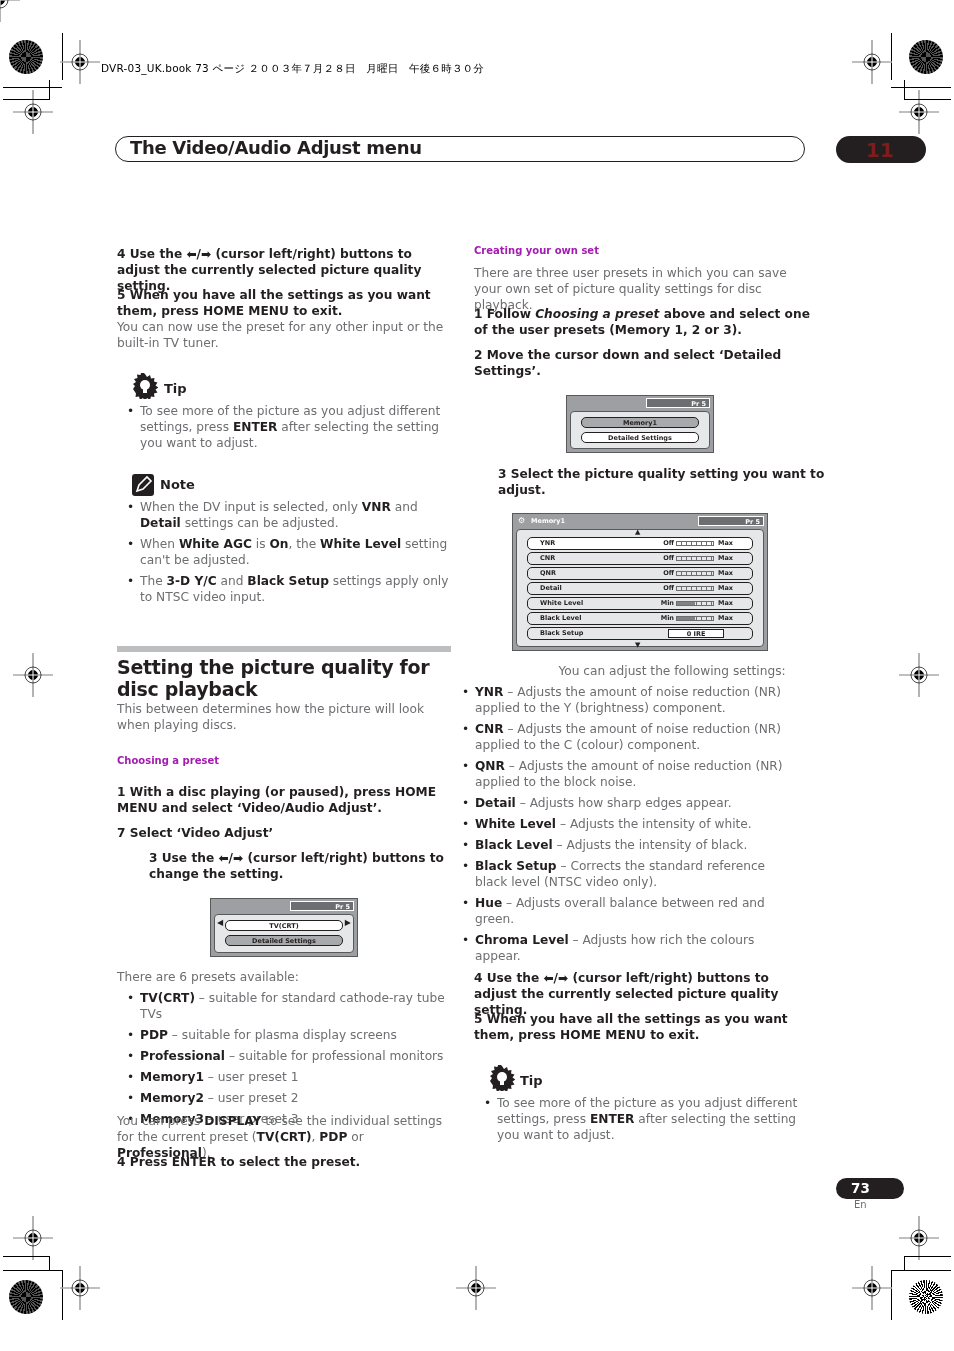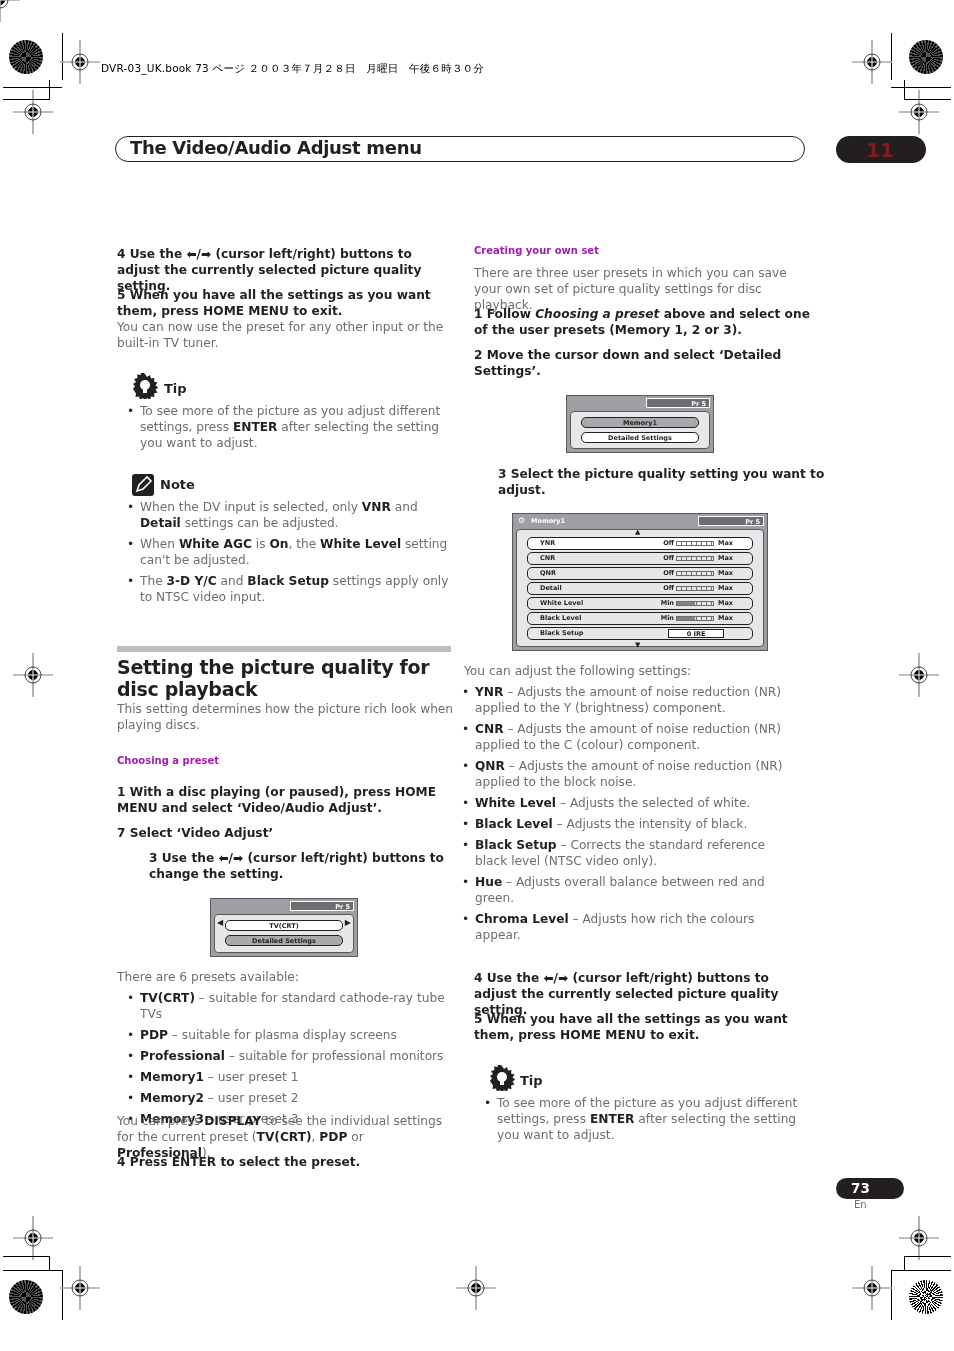--- a/index.html
+++ b/index.html
@@ -143,21 +143,21 @@
 </div>
 <div class="abs lbl" style="left:160px;top:477px;">Note</div>
 <ul class="abs bl" id="note-list" style="left:117px;top:499px;width:340px;">
     <li>When the DV input is selected, only <b>VNR</b> and <b>Detail</b> settings can be adjusted.</li>
     <li>When <b>White AGC</b> is <b>On</b>, the <b>White Level</b> setting can't be adjusted.</li>
     <li>The <b>3-D Y/C</b> and <b>Black Setup</b> settings apply only to NTSC video input.</li>
   </ul>
 
 <div class="abs sect-bar"></div>
 <div class="abs h2" style="left:117px;top:656px;width:340px;">Setting the picture quality for disc playback</div>
-<div class="abs body" style="left:117px;top:701px;width:340px;">This setting determines how the picture rich look when playing discs.</div>
+<div class="abs body" style="left:117px;top:701px;width:340px;">This between determines how the picture will look when playing discs.</div>
 
 <div class="abs h3" style="left:117px;top:755px;">Choosing a preset</div>
 <div class="abs step" style="left:117px;top:784px;width:340px;">1    With a disc playing (or paused), press HOME MENU and select ‘Video/Audio Adjust’.</div>
 <div class="abs step" style="left:117px;top:825px;width:340px;">7    Select ‘Video Adjust’</div>
 <div class="abs step" style="left:117px;top:850px;width:340px;margin-left:32px;">3    Use the ⬅/➡ (cursor left/right) buttons to change the setting.</div>
 
 <div class="abs osd" style="left:210px;top:898px;width:148px;height:59px;">
   <div class="osd-pr" style="width:64px;">Pr 5</div>
   <div class="osd-inner" style="top:15px;">
     <span class="abs" style="left:2px;top:3px;font-size:8px;">◀</span>
@@ -249,26 +249,27 @@
         </span>
         <span class="mx">Max</span>
       </div>
       <div class="osd-row" style="top: 97px;">
         <span class="nm">Black Setup</span>
         <span class="ire">0 IRE</span>
       </div>
     </div>
 </div>
 
-<div class="abs body" style="left:464px;top:663px;width:340px;">You can adjust the following settings:</div>
+<div class="abs body" style="left:502px;top:663px;width:340px;text-align:center;">You can adjust the following settings:</div>
 <ul class="abs bl" id="settings-list" style="left:452px;top:684px;width:340px;">
     <li><b>YNR</b><span> – Adjusts the amount of noise reduction (NR) applied to the Y (brightness) component.</span></li>
     <li><b>CNR</b><span> – Adjusts the amount of noise reduction (NR) applied to the C (colour) component.</span></li>
     <li><b>QNR</b><span> – Adjusts the amount of noise reduction (NR) applied to the block noise.</span></li>
-    <li><b>White Level</b><span> – Adjusts the selected of white.</span></li>
+    <li><b>Detail</b><span> – Adjusts how sharp edges appear.</span></li>
+    <li><b>White Level</b><span> – Adjusts the intensity of white.</span></li>
     <li><b>Black Level</b><span> – Adjusts the intensity of black.</span></li>
     <li><b>Black Setup</b><span> – Corrects the standard reference black level (NTSC video only).</span></li>
     <li><b>Hue</b><span> – Adjusts overall balance between red and green.</span></li>
     <li><b>Chroma Level</b><span> – Adjusts how rich the colours appear.</span></li>
   </ul>
 
 <div class="abs step" style="left:474px;top:970px;width:340px;">4    Use the ⬅/➡ (cursor left/right) buttons to adjust the currently selected picture quality setting.</div>
 <div class="abs step" style="left:474px;top:1011px;width:340px;">5    When you have all the settings as you want them, press HOME MENU to exit.</div>
 
 <div class="abs" style="left:489px;top:1065px;">

